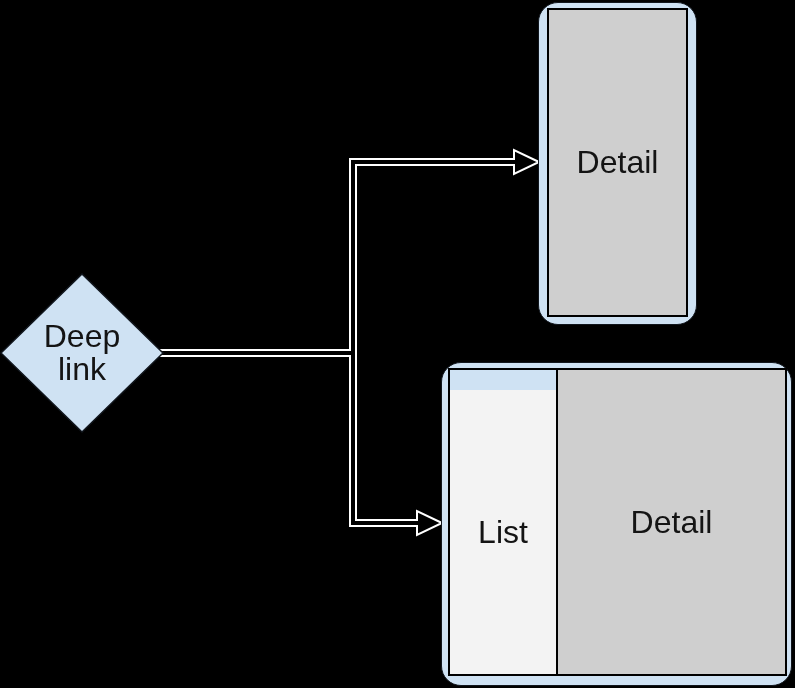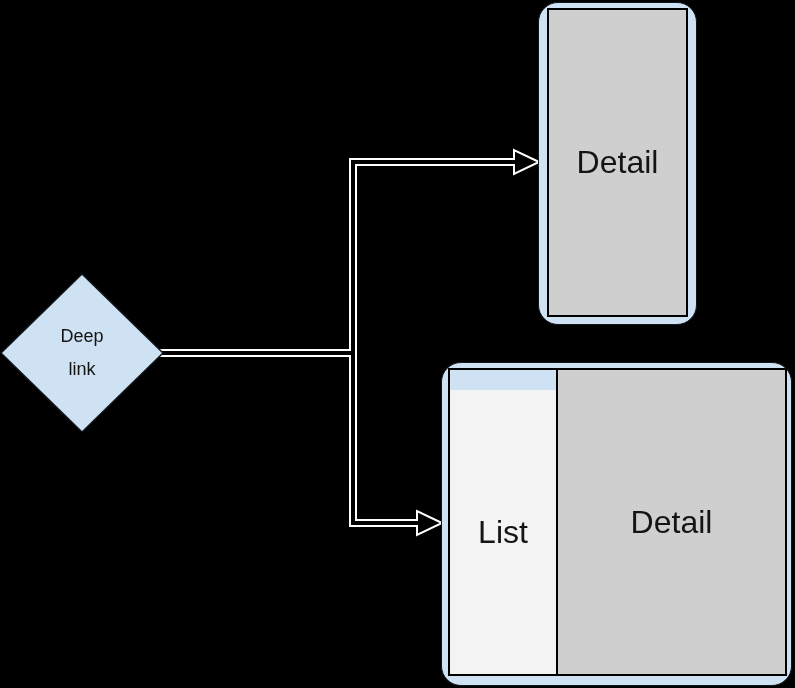--- a/index.html
+++ b/index.html
@@ -27,21 +27,21 @@
     position: absolute;
     left: 2px;
     top: 314px;
     width: 160px;
     height: 78px;
     z-index: 2;
     display: flex;
     flex-direction: column;
     align-items: center;
     justify-content: center;
-    font-size: 18px;
+    font-size: 32px;
     line-height: 33px;
     color: #141414;
   }
   
   .device {
     position: absolute;
     background: #cfe2f3;
     border: 1px solid #11161d;
     border-radius: 20px;
     box-sizing: border-box;

